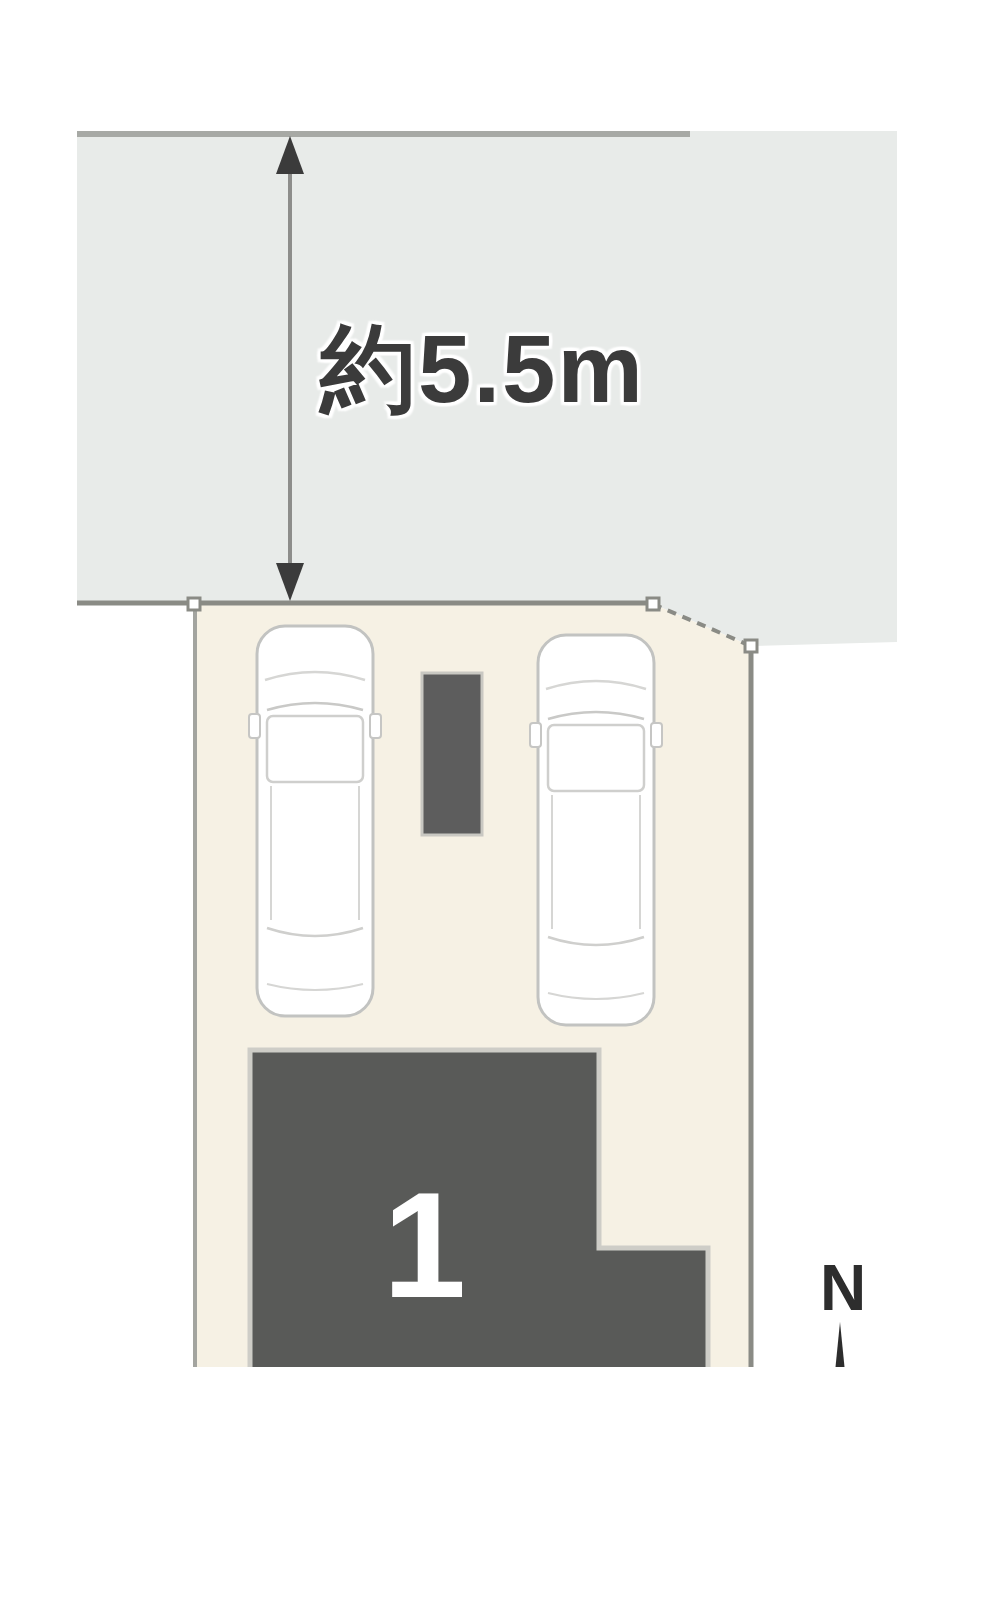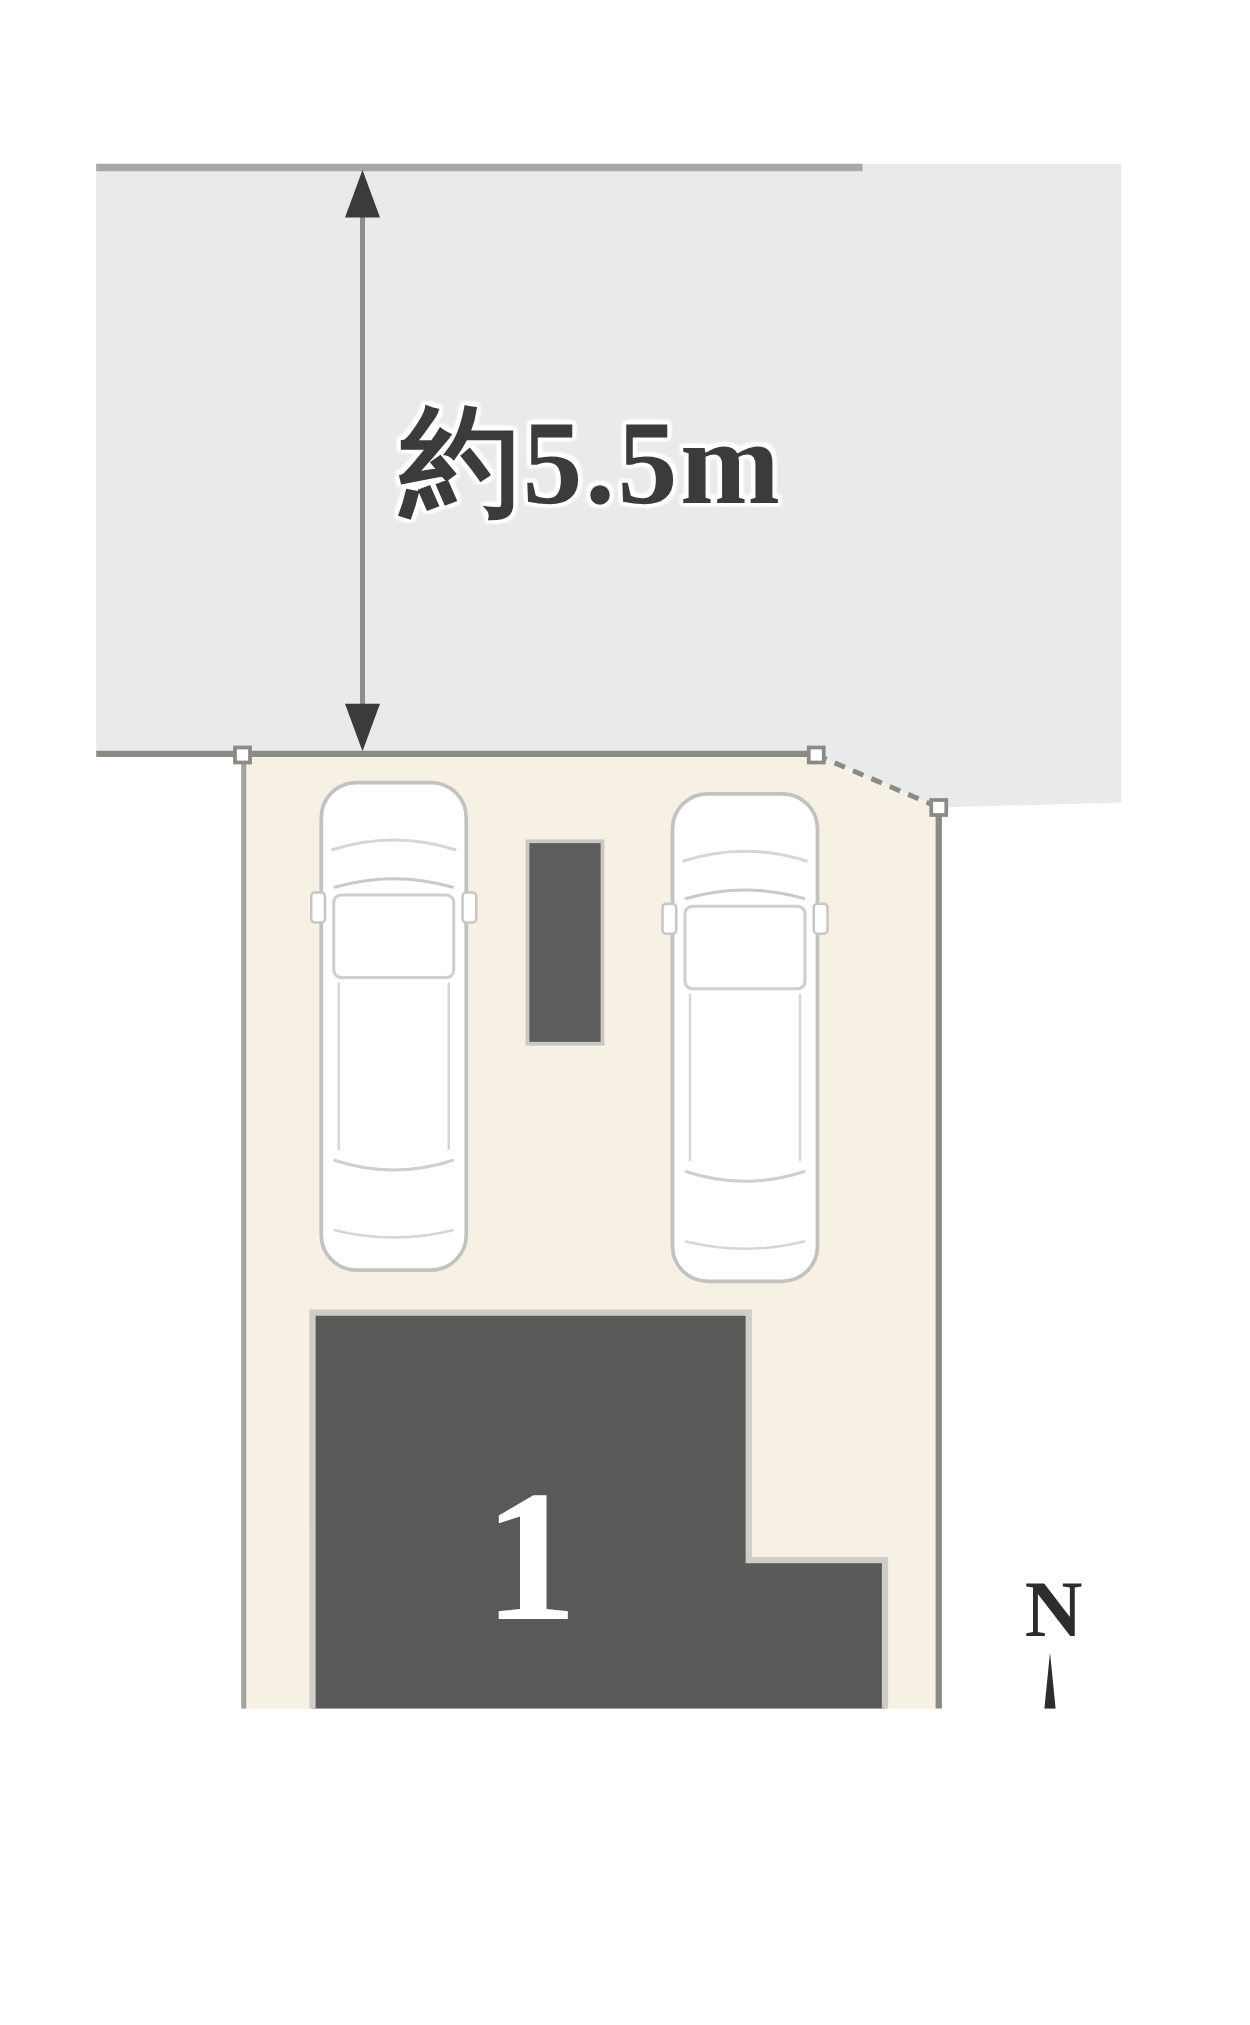--- a/index.html
+++ b/index.html
@@ -1,18 +1,18 @@
 <!DOCTYPE html>
 <html style="--road: #e8ebe9; --road_edge: #a7a9a5; --plot: #f6f1e4; --boundary: #8a8b85; --boundary_light: #b2b3ae; --building: #595a58; --block: #5d5d5d; --car_outline: #c2c3c1; --car_detail: #d6d6d4; --ink: #3b3b3b; --compass_ink: #2d2d2d;"><head>
 <meta charset="utf-8">
 <style>
   html,body{margin:0;padding:0;background:#ffffff;}
   .canvas{
     position:relative;width:1000px;height:1367px;background:#ffffff;overflow:hidden;
-    font-family:Liberation Serif, serif;
+    font-family:Liberation Sans, sans-serif;
   }
   .canvas svg{position:absolute;left:0;top:0;}
   .label{position:absolute;white-space:nowrap;}
   .dim-label{
     left:320px;top:306px;font-size:96px;font-weight:600;color:var(--ink);
     letter-spacing:2px;
     text-shadow:-3px 0 2px #fff,3px 0 2px #fff,0 -3px 2px #fff,0 3px 2px #fff,
                 -3px -3px 2px #fff,3px 3px 2px #fff,-3px 3px 2px #fff,3px -3px 2px #fff;
   }
   .bldg-num{

